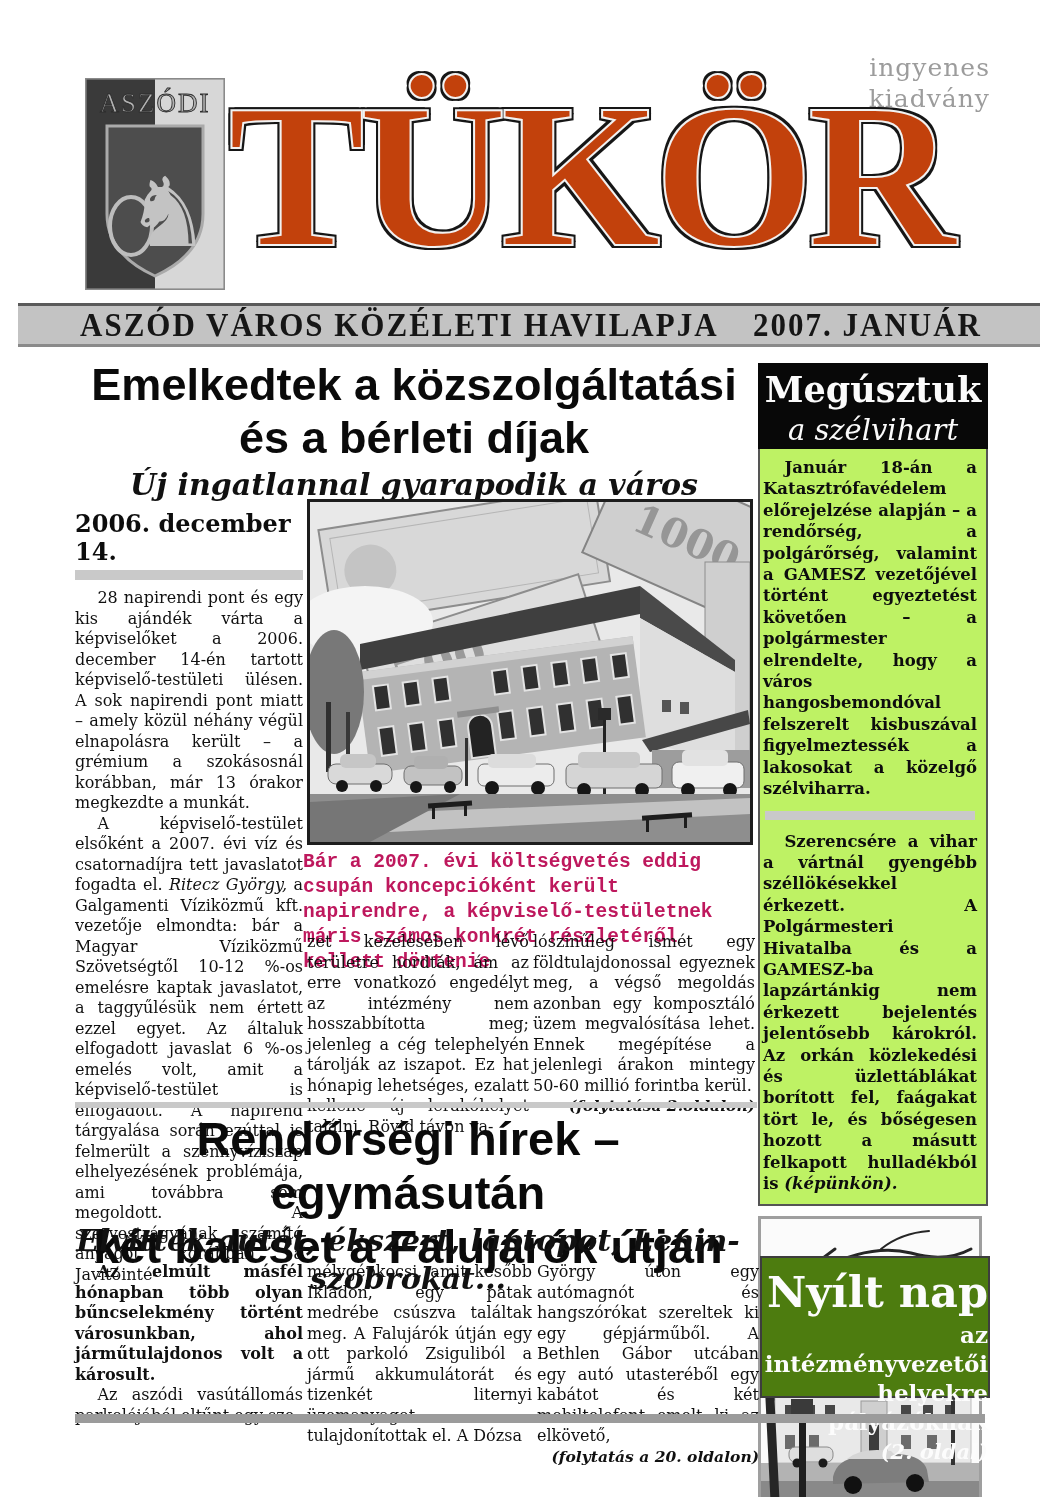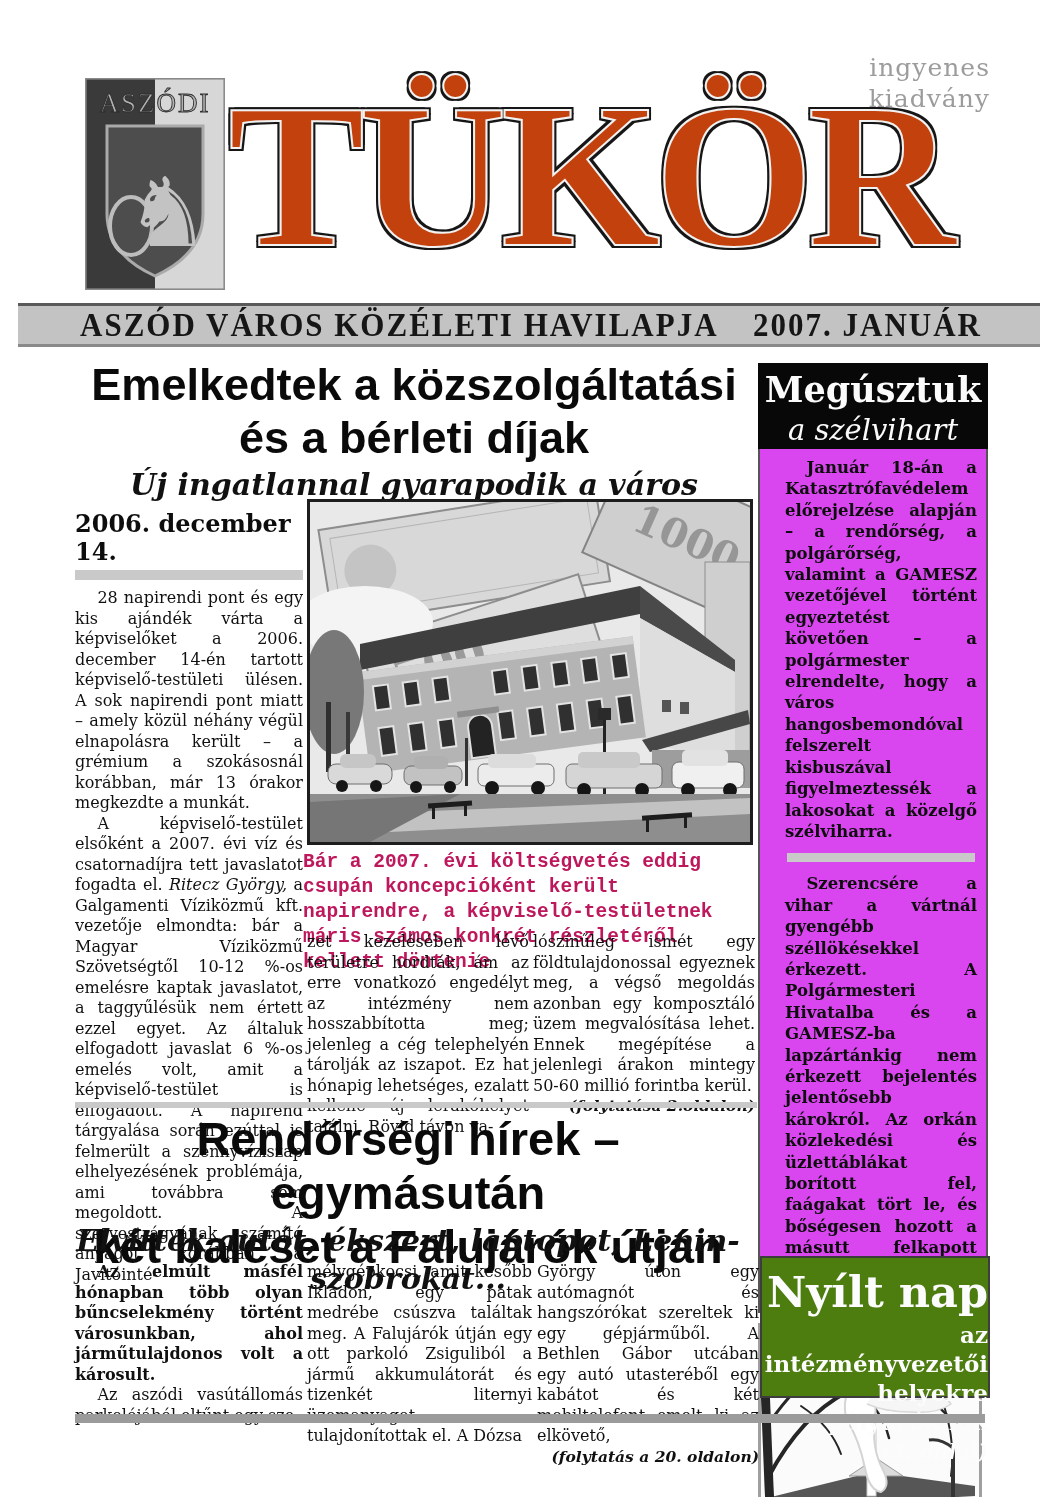--- a/index.html
+++ b/index.html
@@ -35,21 +35,21 @@
   .cont{font-weight:700;font-style:italic;text-align:right;font-size:15.5px;}
   .caption{font-family:Liberation Mono, monospace;font-weight:700;font-size:19.5px;line-height:25px;
     text-align:left;color:#be185d;}
 
   
   .storm-head{background:#080808;text-align:center;padding-top:6px;}
   .storm-head .t1{display:block;color:#fbfbfb;font-family:"DejaVu Serif",serif;font-weight:700;
     font-size:35px;line-height:42px;}
   .storm-head .t2{display:block;color:#fbfbfb;font-family:"DejaVu Serif",serif;font-style:italic;
     font-size:29px;line-height:38px;}
-  .storm-body{border:2px solid #555;border-top:none;background:#d946ef;padding:8px 9px 10px 25px;
+  .storm-body{border:2px solid #555;border-top:none;background:#bef264;padding:8px 9px 10px 3px;
     font-weight:700;font-size:16.5px;line-height:21.4px;text-align:justify;}
   .storm-body p{margin:0;text-indent:1.3em;}
 
   
   .openday{background:#4d7c0f;border:2px solid #3d3d3d;text-align:right;color:#fcfcfc;}
   .openday .t1{display:block;font-family:"DejaVu Serif",serif;font-weight:700;font-size:43px;
     line-height:56px;margin-top:6px;}
   .openday .t2{display:block;font-weight:700;font-size:23px;line-height:29px;}
   .openday .t4{display:block;font-weight:700;font-style:italic;font-size:21px;line-height:32px;}
 

